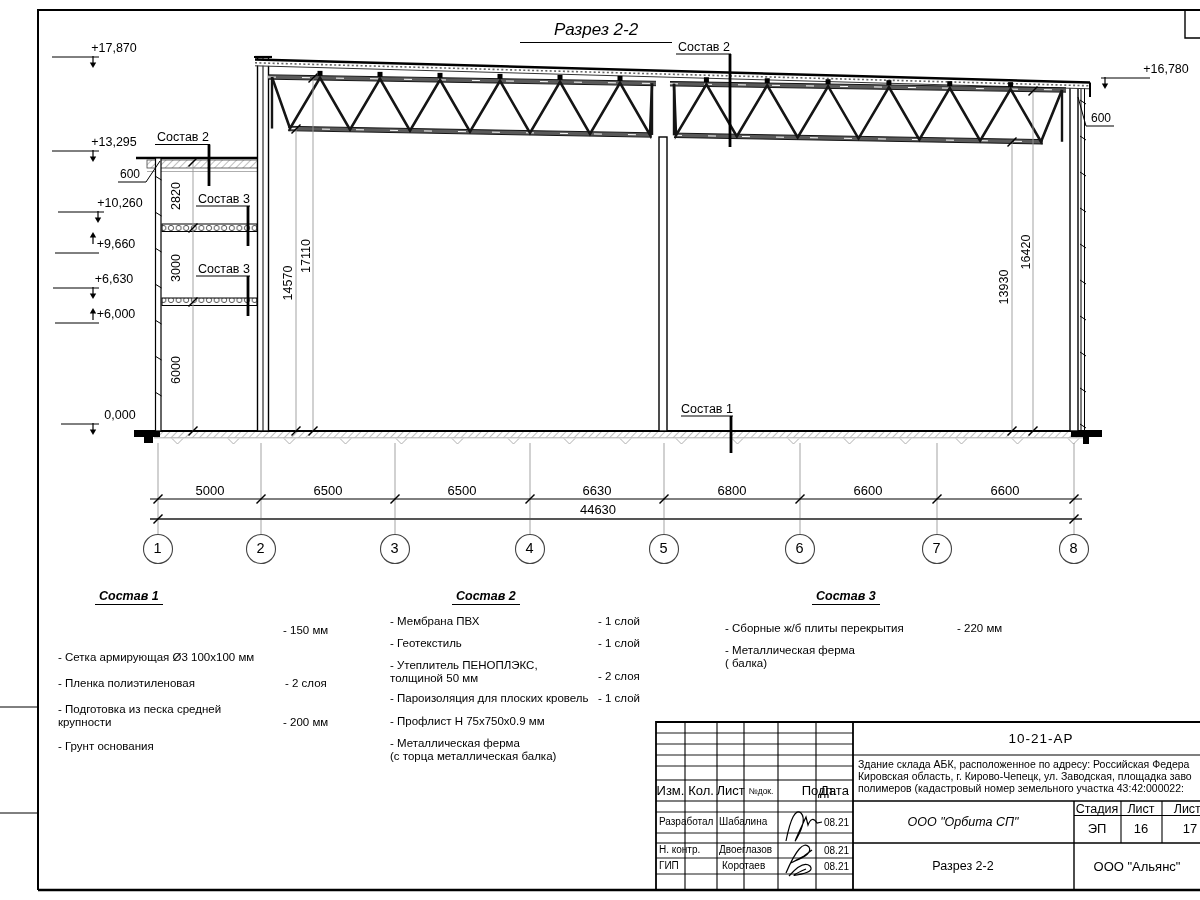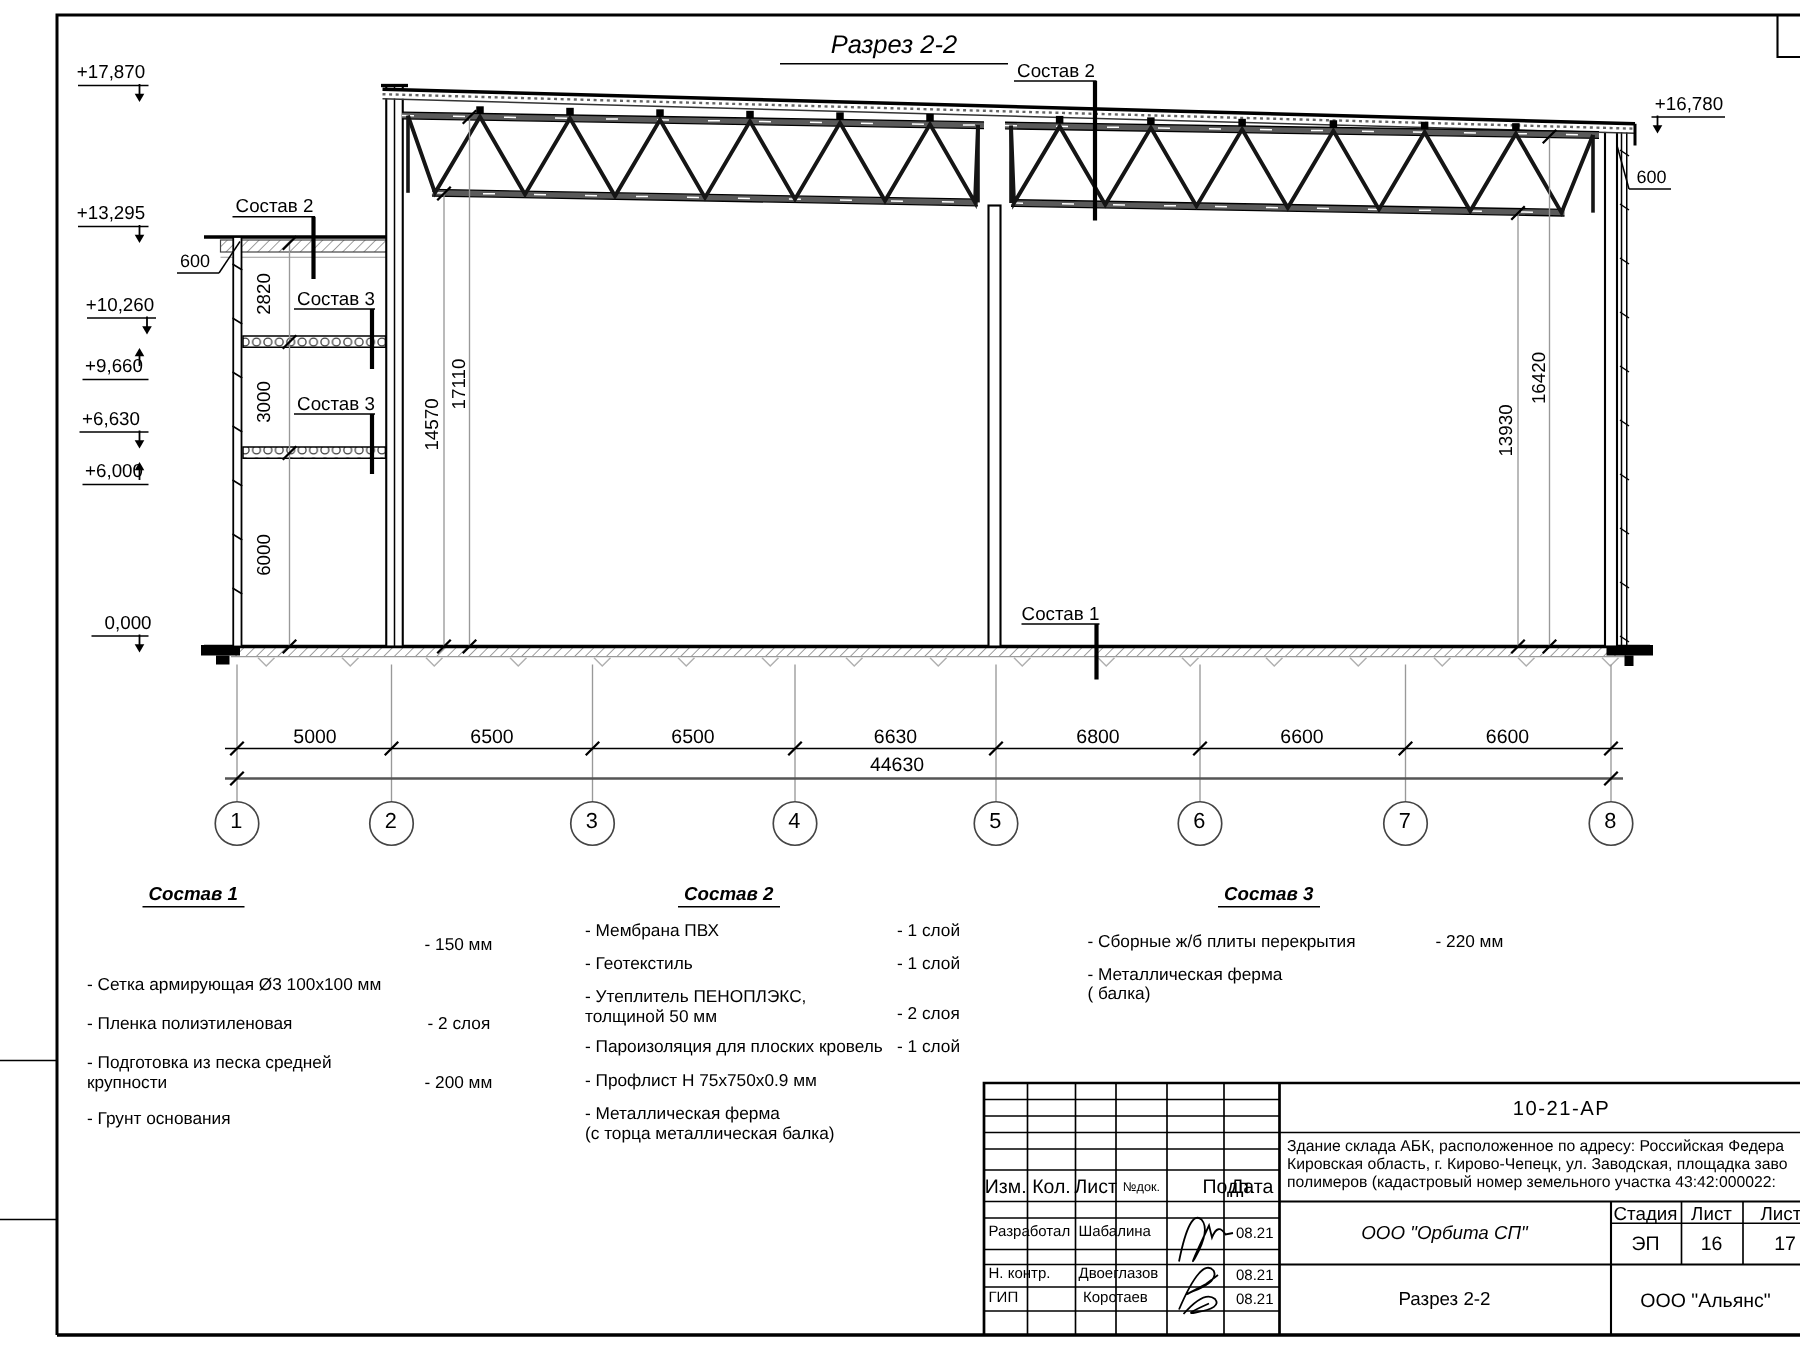--- a/index.html
+++ b/index.html
@@ -1,21 +1,21 @@
 <!DOCTYPE html>
 <html><head>
 <meta charset="utf-8">
 <style>
   html,body{margin:0;padding:0;background:#fff;width:1200px;height:900px;overflow:hidden;}
   #stage{position:relative;width:1200px;height:900px;background:#fff;overflow:hidden;
          font-family:"Liberation Sans","DejaVu Sans",sans-serif;color:#000;}
   #draw{position:absolute;left:0;top:0;}
   .txt{position:absolute;white-space:nowrap;}
   .drawing-title{font-size:17px;font-style:italic;text-align:center;border-bottom:1.3px solid #000;padding-bottom:2px;}
-  .elev{font-size:12.5px;text-align:center;}
+  .elev{font-size:12.5px;text-align:center;margin-left:40px;}
   .off600{font-size:12px;text-align:center;}
   .leader-label{font-size:12.5px;text-align:center;}
   .vdim{font-size:12.5px;transform:translate(-50%,-50%) rotate(-90deg);}
   .hdim{font-size:13px;transform:translateX(-50%);}
   .axis-num{font-size:14.5px;text-align:center;width:29px;}
   .leg-header{font-size:12.5px;font-style:italic;font-weight:bold;border-bottom:1px solid #000;padding:0 4px 1px 4px;}
   .leg-name{font-size:11.5px;line-height:12.5px;white-space:pre-line;}
   .leg-val{font-size:11.5px;}
   .tb{font-size:10px;}
   .tb-c{text-align:center;transform:translateX(-50%);}
@@ -305,21 +305,21 @@
   </svg>
 
   <div class="txt drawing-title" style="left:520px;top:20px;width:152px;">Разрез 2-2</div>
 
   <div class="txt elev" style="left:50px;top:41px;width:48px;">+17,870</div>
   <div class="txt elev" style="left:50px;top:135px;width:48px;">+13,295</div>
   <div class="txt elev" style="left:56px;top:196px;width:48px;">+10,260</div>
   <div class="txt elev" style="left:53px;top:237px;width:46px;">+9,660</div>
   <div class="txt elev" style="left:51px;top:272px;width:46px;">+6,630</div>
   <div class="txt elev" style="left:53px;top:307px;width:46px;">+6,000</div>
-  <div class="txt elev" style="left:59px;top:408px;width:42px;text-align:right;">0,000</div>
+  <div class="txt elev" style="left:59px;top:408px;width:42px;">0,000</div>
   <div class="txt elev" style="left:1101px;top:62px;width:50px;">+16,780</div>
 
   <div class="txt off600" style="left:114px;top:167px;width:32px;">600</div>
   <div class="txt off600" style="left:1085px;top:111px;width:32px;">600</div>
 
   <div class="txt leader-label" style="left:676px;top:40px;width:56px;">Состав 2</div>
   <div class="txt leader-label" style="left:155px;top:130px;width:56px;">Состав 2</div>
   <div class="txt leader-label" style="left:196px;top:192px;width:56px;">Состав 3</div>
   <div class="txt leader-label" style="left:196px;top:262px;width:56px;">Состав 3</div>
   <div class="txt leader-label" style="left:679px;top:402px;width:56px;">Состав 1</div>

